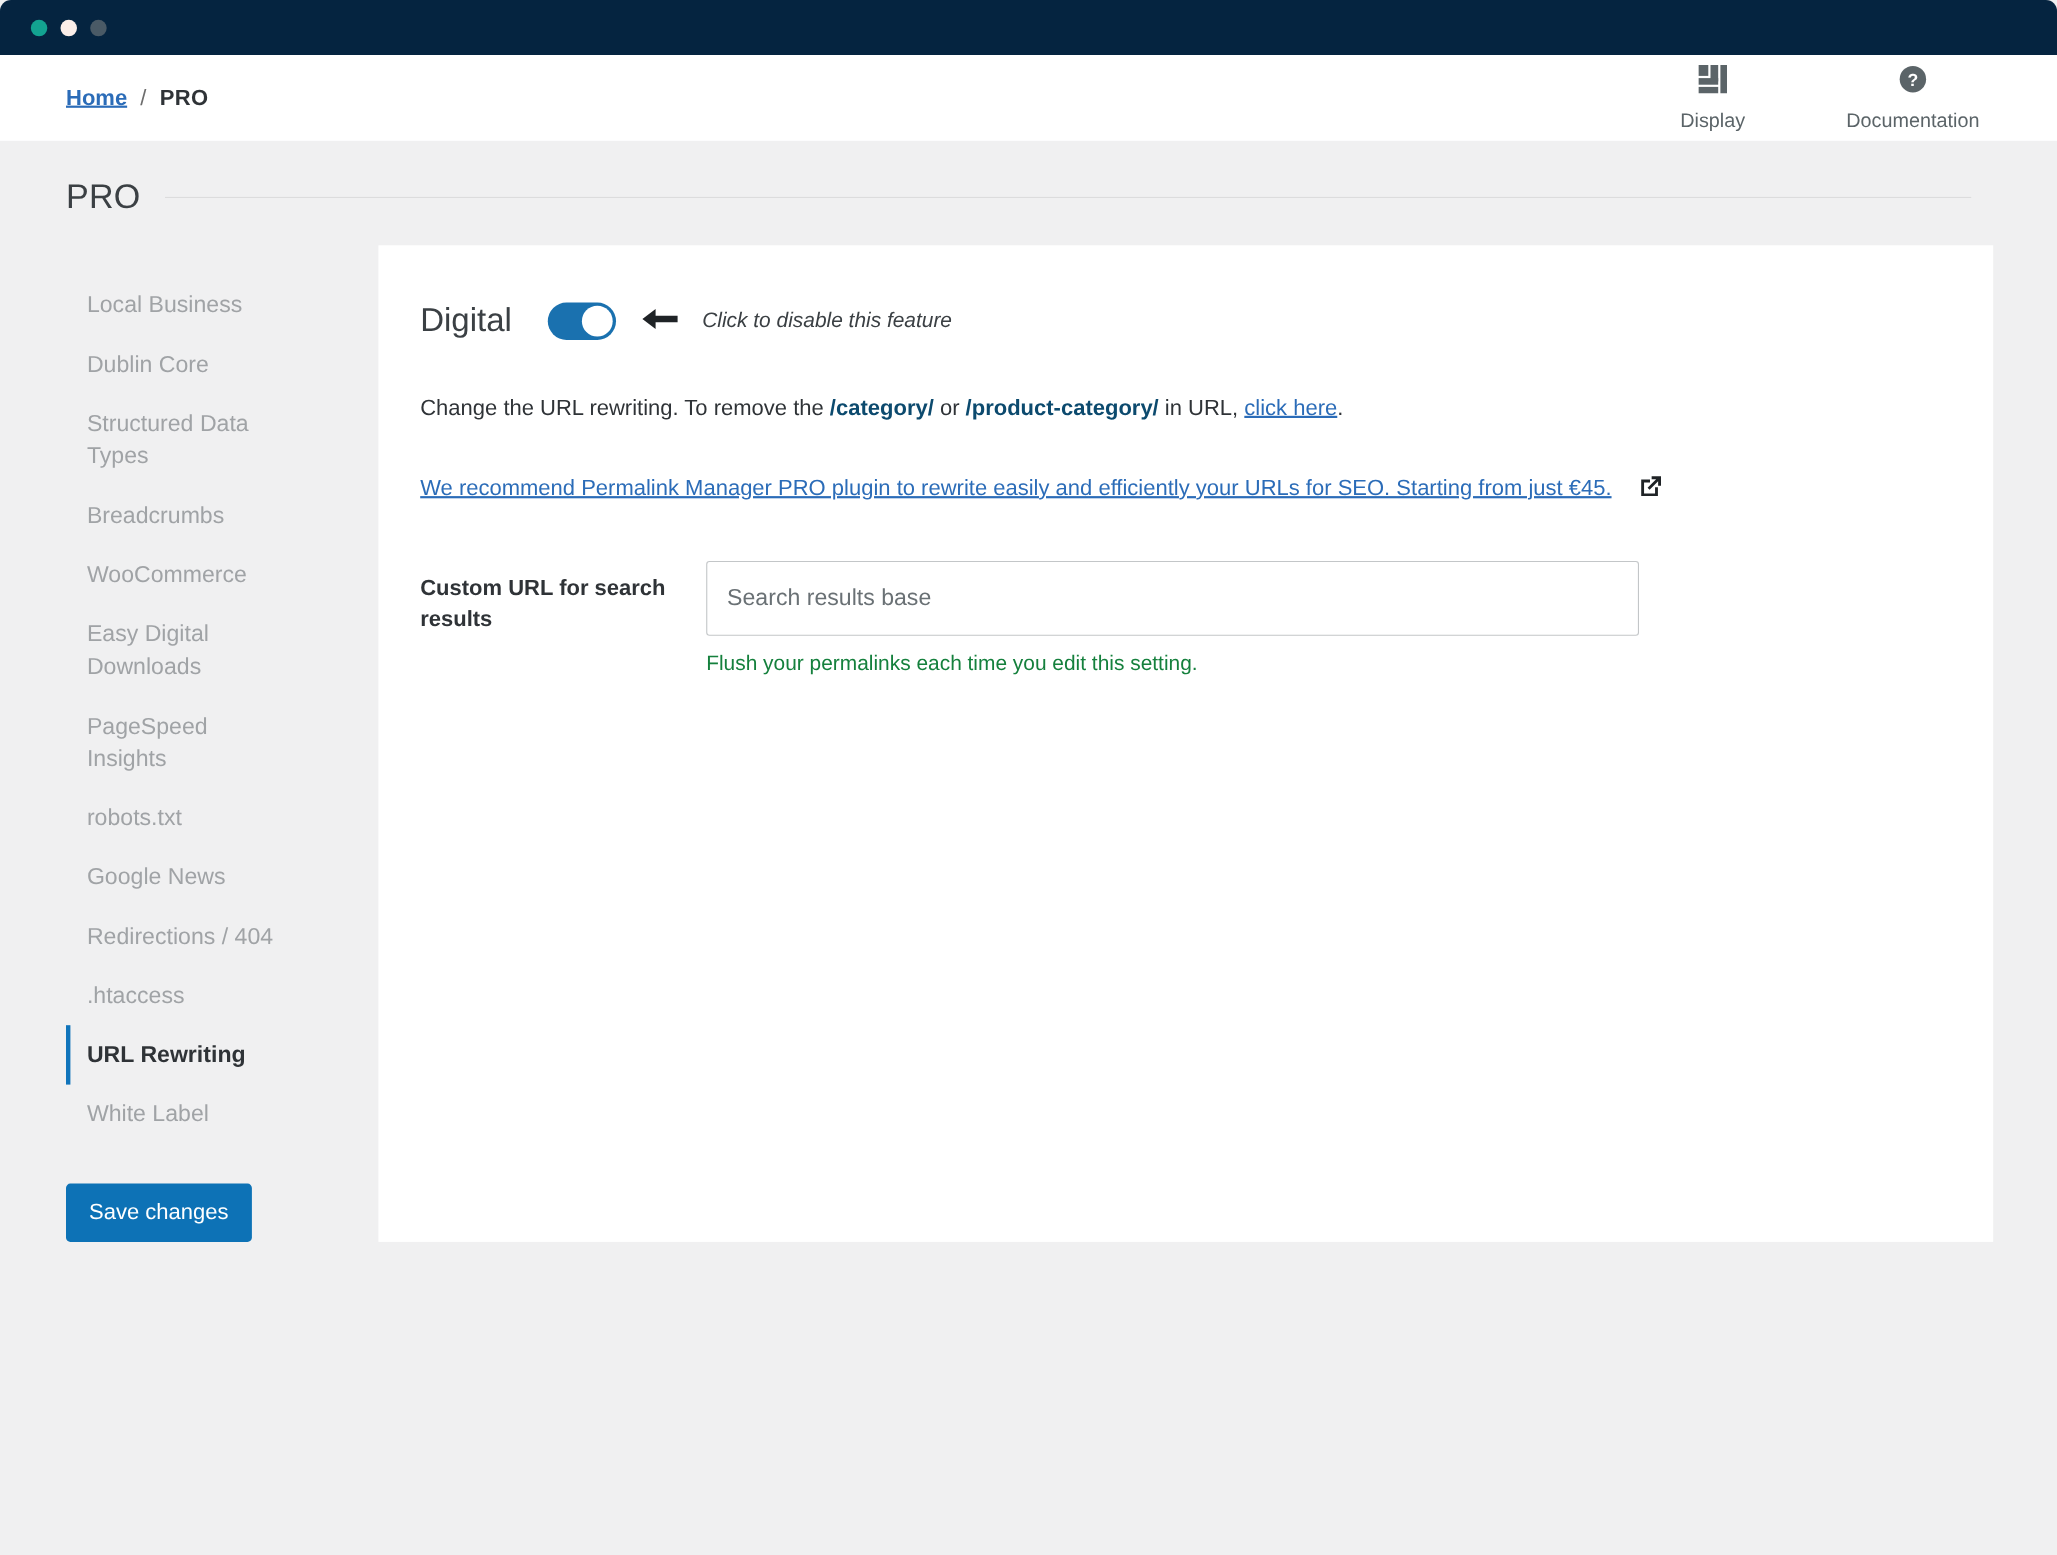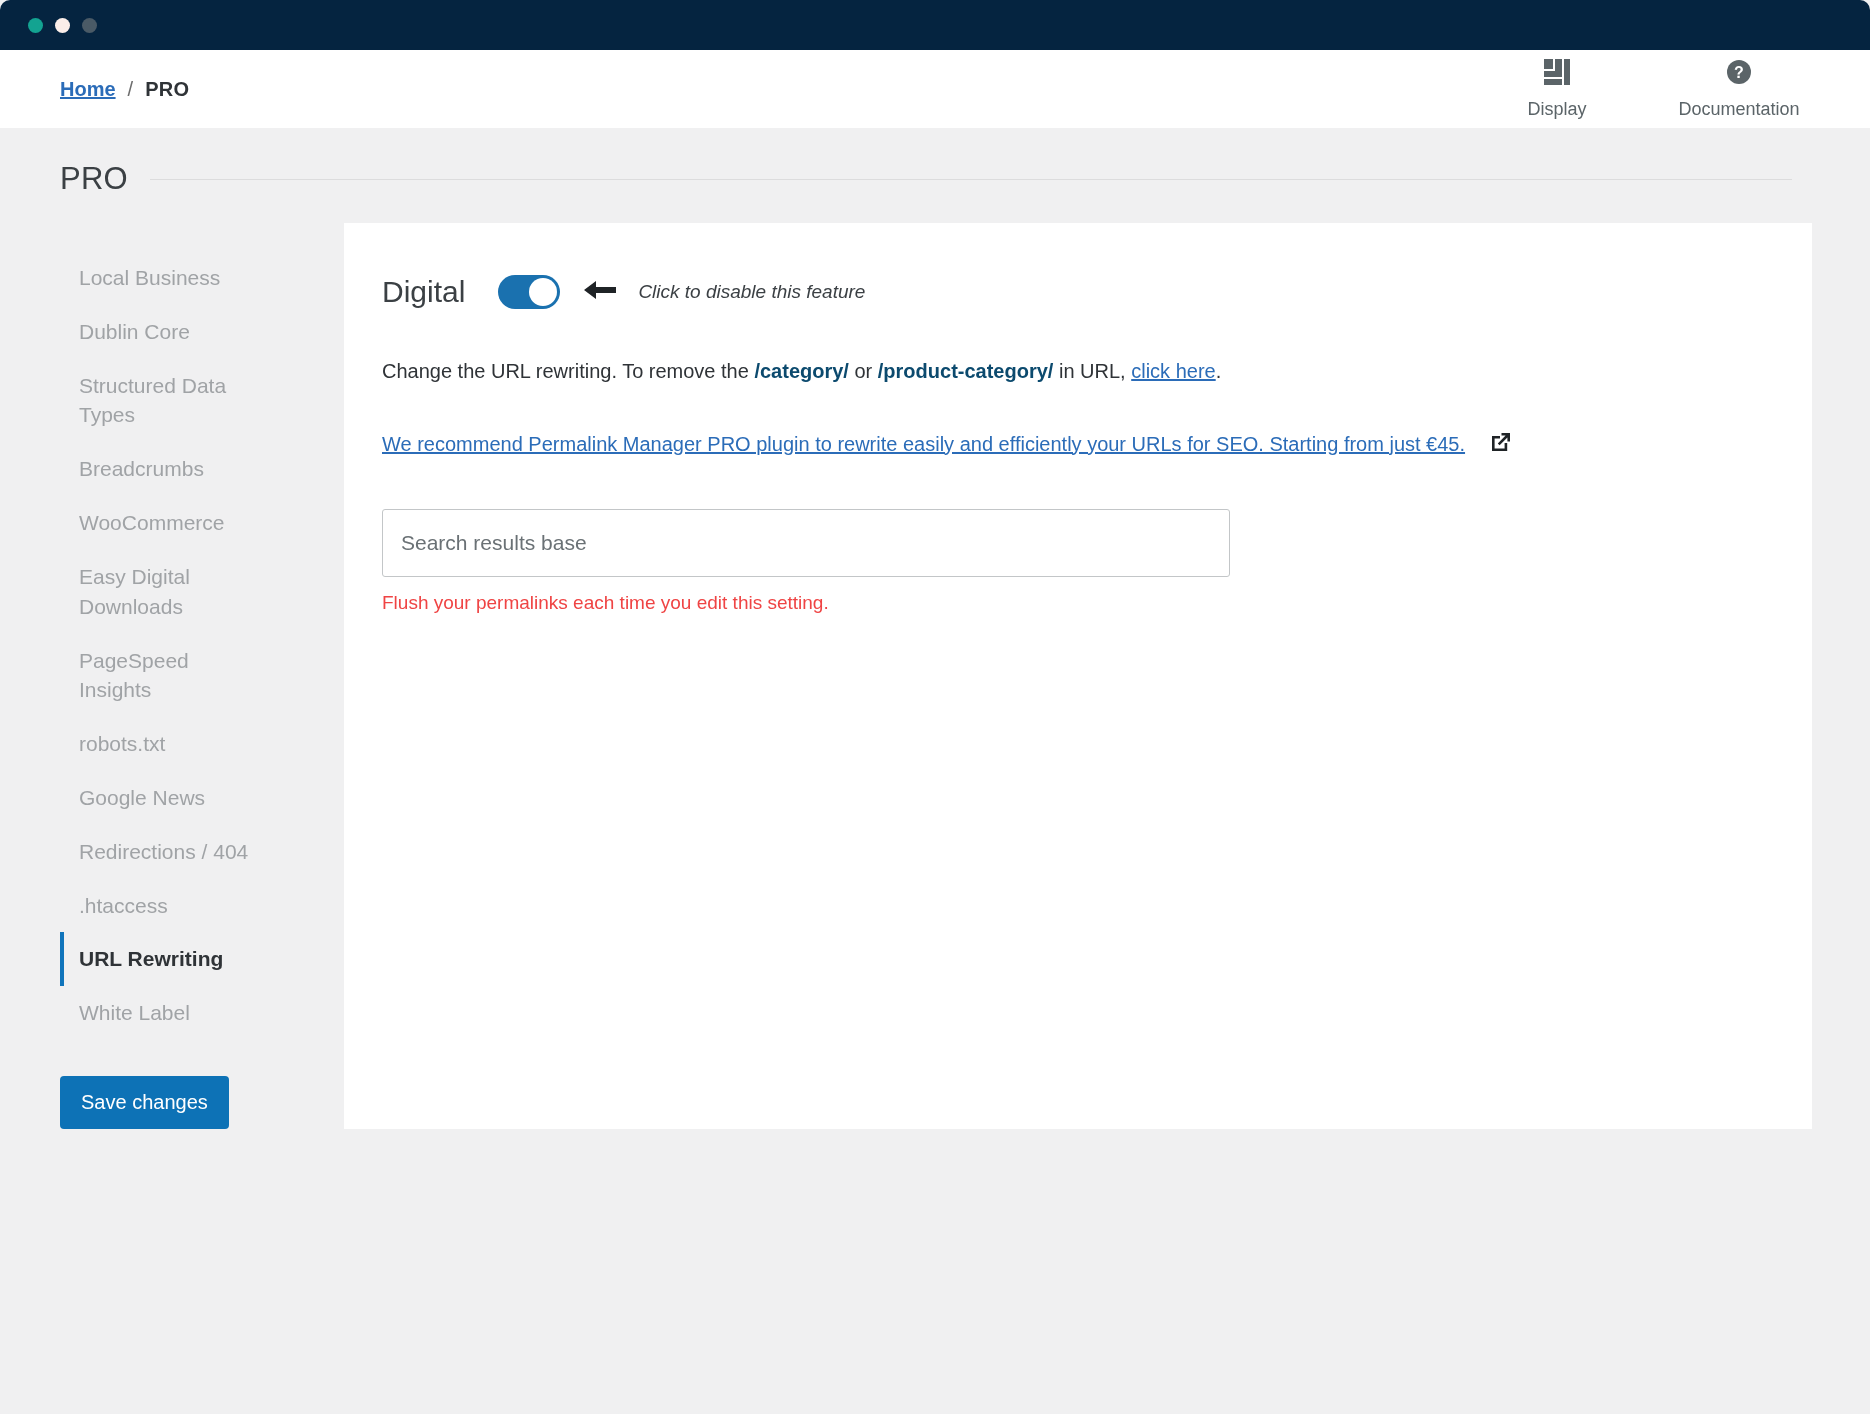--- a/index.html
+++ b/index.html
@@ -213,21 +213,21 @@
     color: #3b4044;
     padding: 0 18px;
     font-family: "Liberation Sans", sans-serif;
     background: #ffffff;
     outline: none;
   }
   .field-control input::placeholder { color: #6a7175; }
   .field-help {
     margin-top: 15px;
     font-size: 19px;
-    color: #ef4444;
+    color: #15803d;
   }
 </style>
 </head>
 <body>
 
 <div class="app-window">
 
   <div class="titlebar">
     <span class="dot" style="background:#13a391"></span>
     <span class="dot" style="background:#fbeee9"></span>
@@ -318,20 +318,21 @@
         <a href="#">We recommend Permalink Manager PRO plugin to rewrite easily and efficiently your URLs for SEO. Starting from just €45.</a>
         <span class="ext-icon">
           <svg width="22" height="22" viewBox="0 0 22 22">
             <path d="M2 5 h8 v2.6 H4.6 v10 H14.6 V12 H17.2 V20 H2 Z" fill="#1f2326"></path>
             <path d="M11.5 2 H20 V10.5 H17.4 V6.4 L9.6 14.2 L7.8 12.4 L15.6 4.6 H11.5 Z" fill="#1f2326"></path>
           </svg>
         </span>
       </div>
 
       <div class="field-row">
+        <div class="field-label">Custom URL for search results</div>
         <div class="field-control">
           <input type="text" placeholder="Search results base" style="">
           <div class="field-help">Flush your permalinks each time you edit this setting.</div>
         </div>
       </div>
 
     </div>
   </div>
 </div>
 

